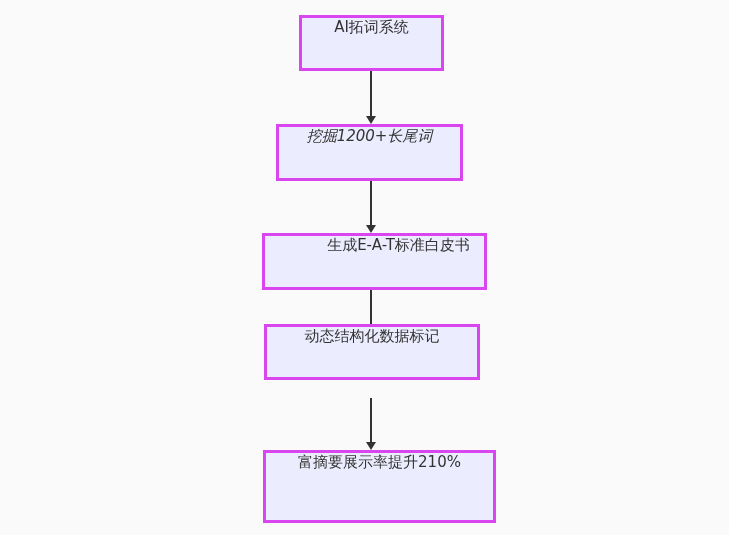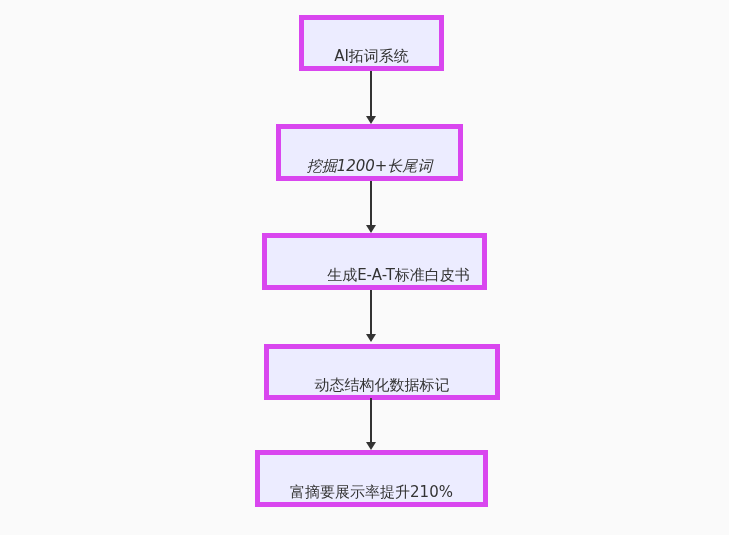--- a/index.html
+++ b/index.html
@@ -16,25 +16,25 @@
   .canvas {
     position: relative;
     width: 729px;
     height: 535px;
     background: #fafafa;
   }
   .flow-node {
     position: absolute;
     box-sizing: border-box;
     background: #ECECFF;
-    border: 5px solid #d946ef;
+    border: 3px solid #d946ef;
     color: #333333;
     font-size: 15px;
     display: flex;
-    align-items: flex-end;
+    align-items: flex-start;
     justify-content: center;
     text-align: center;
     white-space: nowrap;
   }
   .flow-arrow {
     position: absolute;
     width: 10px;
   }
   .arrow-line {
     position: absolute;
@@ -80,26 +80,26 @@
 
   <div class="flow-node" style="left:262px; top:233px; width:225px; height:57px;padding-left:48px;">
     <span>生成E-A-T标准白皮书</span>
   </div>
 
   <div class="flow-arrow" style="left:366px; top:290px; height:52px;">
     <div class="arrow-line"></div>
     <div class="arrow-head"></div>
   </div>
 
-  <div class="flow-node" style="left:264px; top:344px; width:236px; height:56px;">
+  <div class="flow-node" style="left:264px; top:324px; width:216px; height:56px;">
     <span>动态结构化数据标记</span>
   </div>
 
   <div class="flow-arrow" style="left:366px; top:398px; height:52px;">
     <div class="arrow-line"></div>
     <div class="arrow-head"></div>
   </div>
 
-  <div class="flow-node" style="left:255px; top:450px; width:233px; height:57px;">
+  <div class="flow-node" style="left:263px; top:450px; width:233px; height:73px;">
     <span>富摘要展示率提升210%</span>
   </div>
 
 </div>
 
 </body></html>

